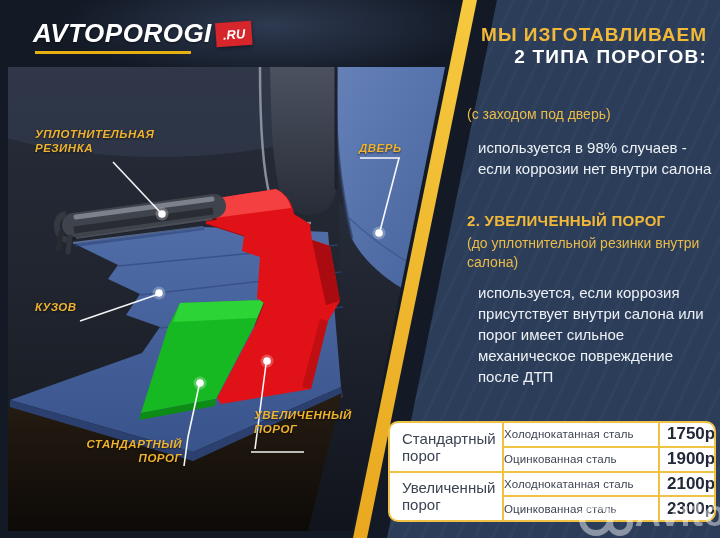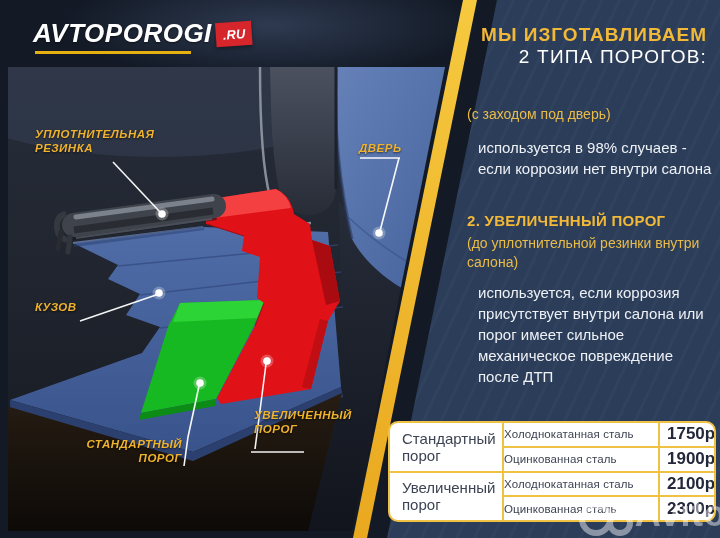--- a/index.html
+++ b/index.html
@@ -34,21 +34,21 @@
     letter-spacing:.5px;white-space:pre-line;text-shadow:0 1px 2px rgba(0,0,0,.6);font-style:italic;}
   .lbl-seal{left:35px;top:127px;}
   .lbl-door{left:359px;top:141px;}
   .lbl-body{left:35px;top:300px;}
   .lbl-standard{left:80px;top:437px;width:102px;text-align:right;}
   .lbl-enlarged{left:254px;top:408px;}
 
   
   .headline{position:absolute;right:13px;top:24px;text-align:right;}
   .headline .h1{color:#f2b838;font-weight:800;font-size:19px;letter-spacing:1px;line-height:22px;}
-  .headline .h2{color:#ffffff;font-weight:400;font-size:19px;letter-spacing:1.2px;line-height:22px;}
+  .headline .h2{color:#ffffff;font-weight:700;font-size:19px;letter-spacing:1.2px;line-height:22px;}
 
   .sec-title{position:absolute;left:467px;color:#f2b838;font-weight:800;font-size:15px;letter-spacing:.3px;}
   .sec-sub{position:absolute;left:467px;width:242px;color:#e9bc4a;font-size:14px;line-height:19px;}
   .sec-body{position:absolute;left:478px;width:240px;color:#eef1f6;font-size:15px;line-height:21px;}
   .t1{top:87px;} .s1{top:105px;} .b1{top:137px;}
   .t2{top:200px;margin-top:12px;} .s2{top:234px;} .b2{top:282px;}
 
   
   .price-table{position:absolute;left:388px;top:421px;width:328px;height:101px;
     background:#f0c243;border:2px solid #f0c243;border-radius:10px;overflow:hidden;

